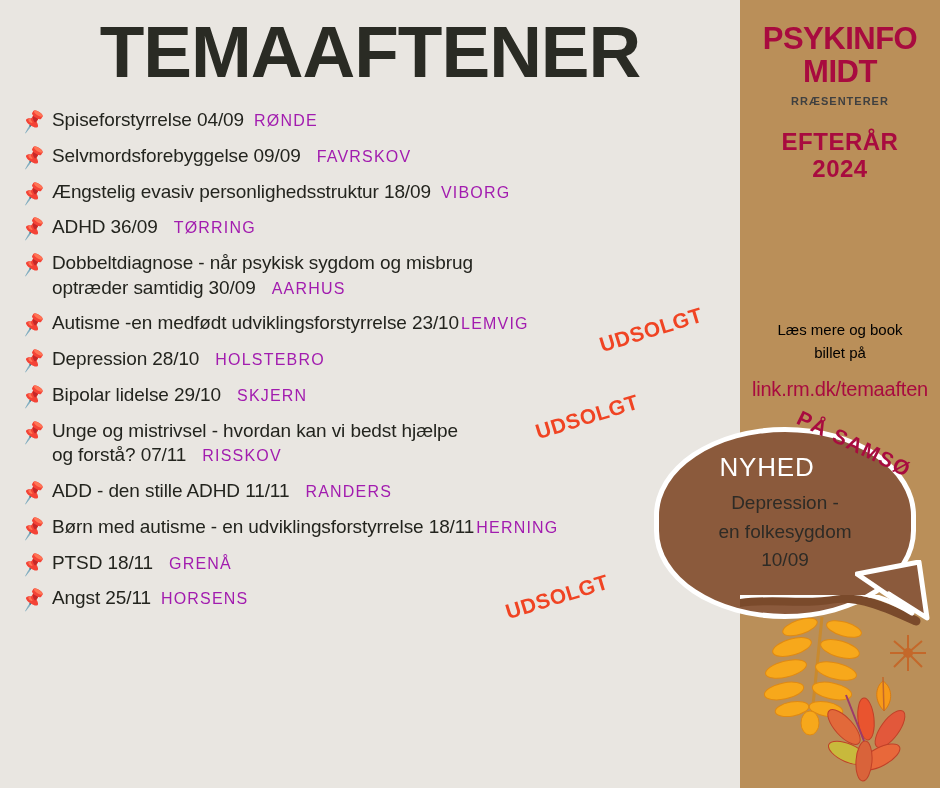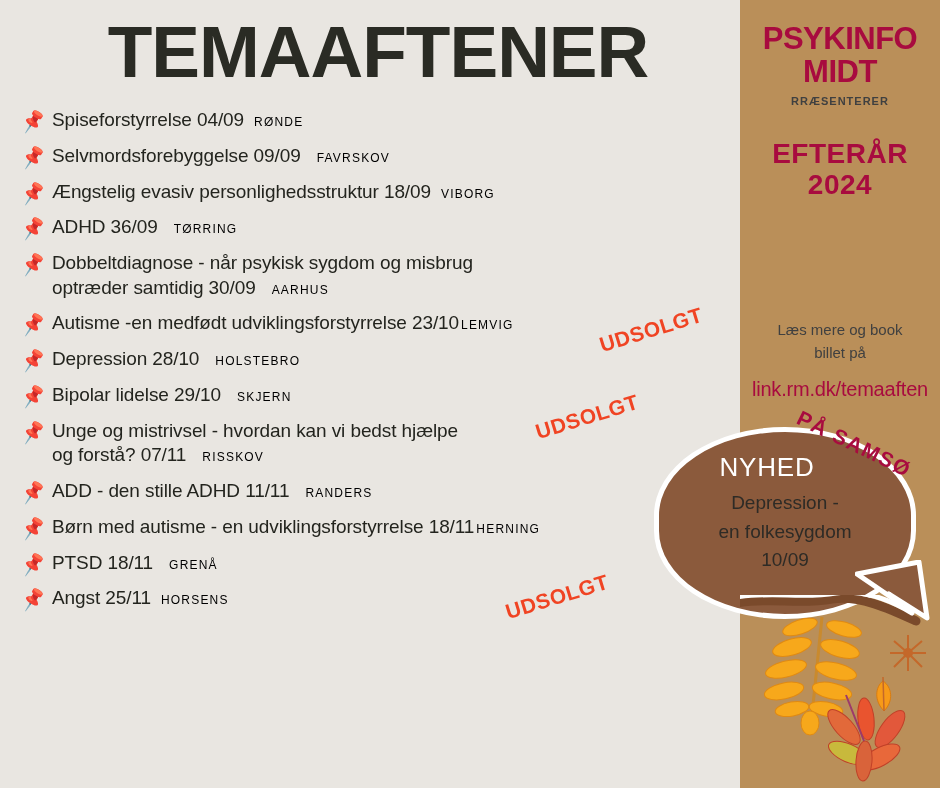--- a/index.html
+++ b/index.html
@@ -22,40 +22,39 @@
     margin-top:22px;
     font-size:31px;font-weight:bold;line-height:1.08;
     color:#A80B3F;letter-spacing:-0.5px;
   }
   #presents{
     margin-top:6px;
     font-size:11px;font-weight:bold;letter-spacing:1px;
     color:#404040;
   }
   #season{
-    margin-top:31px;
-    font-size:28px;font-weight:bold;line-height:1.12;
+    margin-top:22px;
+    font-size:24px;font-weight:bold;line-height:1.12;
     color:#A80B3F;letter-spacing:0.5px;
   }
   #booktext{
     position:absolute;left:0;top:318px;width:200px;
-    font-size:15px;line-height:1.55;color:#404040;
+    font-size:15px;line-height:1.55;color:#000000;
   }
   #booklink{
     position:absolute;left:0;top:378px;width:200px;
     font-size:20px;color:#A80B3F;letter-spacing:-0.2px;
   }
   
   #title{
     position:absolute;left:0;top:10px;width:740px;
     text-align:center;
     font-size:73px;font-weight:bold;letter-spacing:-1px;
     color:#2A2B24;
     font-family:"Liberation Sans", sans-serif;
-    padding-left:8px;
   }
   
   #events{
     position:absolute;left:22px;top:108px;width:720px;
   }
   .ev{
     display:flex;align-items:flex-start;
     margin-bottom:11px;
   }
   .pin{
@@ -63,21 +62,21 @@
     font-size:19px;color:#6E5C2E;line-height:1.25;
     transform:rotate(-12deg);
   }
   .evbody{
     flex:1 1 auto;
     font-size:19px;line-height:1.3;color:#23241E;
     letter-spacing:-0.1px;
   }
   .evtitle{white-space:pre-line;}
   .city{
-    color:#000000;font-size:12px;letter-spacing:1.2px;
+    color:#a21caf;font-size:16px;letter-spacing:1.2px;
     margin-left:10px;
   }
   .city.tight{margin-left:2px;}
   .city.wide{margin-left:16px;}
   
   .stamp{
     position:absolute;
     color:#F04423;font-weight:bold;font-size:21px;
     letter-spacing:0.5px;
     transform:rotate(-17deg);

